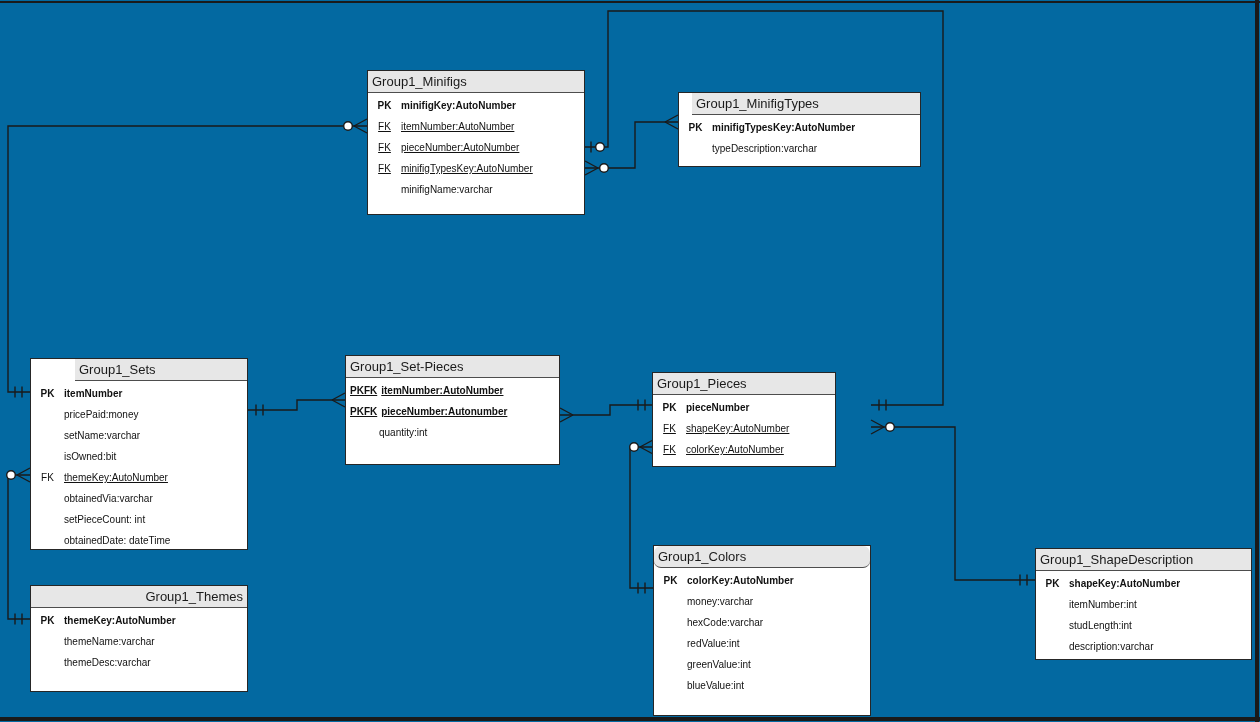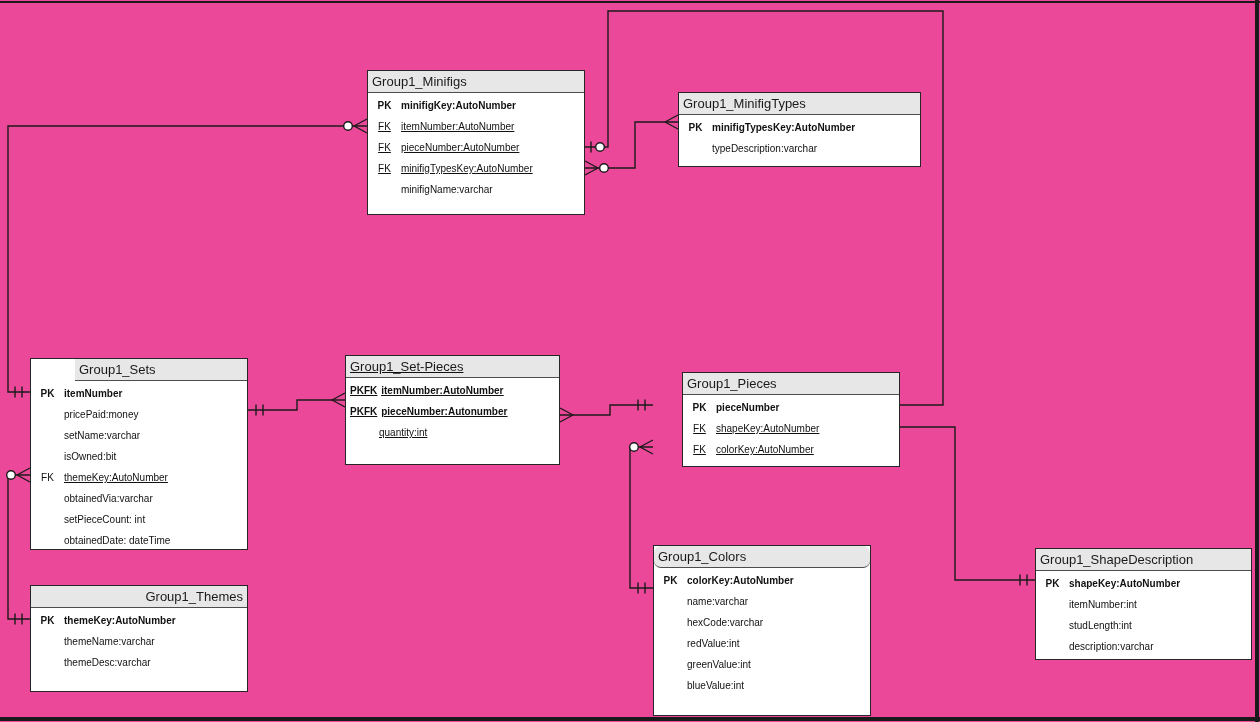--- a/index.html
+++ b/index.html
@@ -1,16 +1,16 @@
 <!DOCTYPE html>
 <html><head>
 <meta charset="utf-8">
 <style>
   html,body{margin:0;padding:0;background:#ffffff;}
-  #canvas{position:relative;width:1260px;height:722px;background:#ec4899;overflow:hidden;
+  #canvas{position:relative;width:1260px;height:722px;background:#0369a1;overflow:hidden;
           font-family:"Liberation Sans",sans-serif;}
   #rel-svg{position:absolute;left:0;top:0;}
   .page-border{position:absolute;}
   .table{position:absolute;background:#fff;border:1.5px solid #262626;box-sizing:border-box;color:#111;}
   .thead{height:22px;line-height:22px;background:#e7e7e7;padding:0 4px;font-size:13px;
          white-space:nowrap;overflow:hidden;border-bottom:1px solid #4d4d4d;box-sizing:border-box;color:#1a1a1a;}
   .tbody{padding:2px 0 0 4px;overflow:hidden;}
   .trow{display:flex;line-height:21px;font-size:10px;white-space:nowrap;color:#111;text-align:center;}
   .trow .key{min-width:25px;margin-right:4px;flex:none;}
   .trow .nm{flex:none;}
@@ -91,21 +91,21 @@
             <span class="key u">FK</span>
             <span class="nm u">minifigTypesKey:AutoNumber</span>
           </div>
           <div class="trow">
             <span class="key"></span>
             <span class="nm">minifigName:varchar</span>
           </div>
         </div>
       </div>
       <div class="table" style="left: 678px; top: 92px; width: 243px; height: 75px;">
-        <div class="thead" style="background: rgb(231, 231, 231);">Group1_MinifigTypes</div>
+        <div class="thead" style="background: rgb(231, 231, 231); margin-left: 13px;">Group1_MinifigTypes</div>
         <div class="tbody">
           <div class="trow b">
             <span class="key">PK</span>
             <span class="nm">minifigTypesKey:AutoNumber</span>
           </div>
           <div class="trow">
             <span class="key"></span>
             <span class="nm">typeDescription:varchar</span>
           </div>
         </div>
@@ -140,38 +140,38 @@
           <div class="trow">
             <span class="key"></span>
             <span class="nm">setPieceCount: int</span>
           </div>
           <div class="trow">
             <span class="key"></span>
             <span class="nm">obtainedDate: dateTime</span>
           </div>
         </div>
       </div>
-      <div class="table" style="left: 345px; top: 355px; width: 215px; height: 110px; text-decoration: underline;">
+      <div class="table" style="left: 345px; top: 355px; width: 215px; height: 110px;">
         <div class="thead" style="background: rgb(231, 231, 231);">Group1_Set-Pieces</div>
         <div class="tbody">
           <div class="trow b">
             <span class="key u">PKFK</span>
             <span class="nm u">itemNumber:AutoNumber</span>
           </div>
           <div class="trow b">
             <span class="key u">PKFK</span>
             <span class="nm u">pieceNumber:Autonumber</span>
           </div>
           <div class="trow">
             <span class="key"></span>
             <span class="nm">quantity:int</span>
           </div>
         </div>
       </div>
-      <div class="table" style="left: 682px; top: 372px; width: 218px; height: 95px;">
+      <div class="table" style="left: 652px; top: 372px; width: 184px; height: 95px;">
         <div class="thead" style="background: rgb(231, 231, 231);">Group1_Pieces</div>
         <div class="tbody">
           <div class="trow b">
             <span class="key">PK</span>
             <span class="nm">pieceNumber</span>
           </div>
           <div class="trow">
             <span class="key u">FK</span>
             <span class="nm u">shapeKey:AutoNumber</span>
           </div>
@@ -183,21 +183,21 @@
       </div>
       <div class="table" style="left: 653px; top: 545px; width: 218px; height: 171px;">
         <div class="thead" style="background: rgb(231, 231, 231); border-radius: 7px;">Group1_Colors</div>
         <div class="tbody">
           <div class="trow b">
             <span class="key">PK</span>
             <span class="nm">colorKey:AutoNumber</span>
           </div>
           <div class="trow">
             <span class="key"></span>
-            <span class="nm">name:varchar</span>
+            <span class="nm">money:varchar</span>
           </div>
           <div class="trow">
             <span class="key"></span>
             <span class="nm">hexCode:varchar</span>
           </div>
           <div class="trow">
             <span class="key"></span>
             <span class="nm">redValue:int</span>
           </div>
           <div class="trow">

